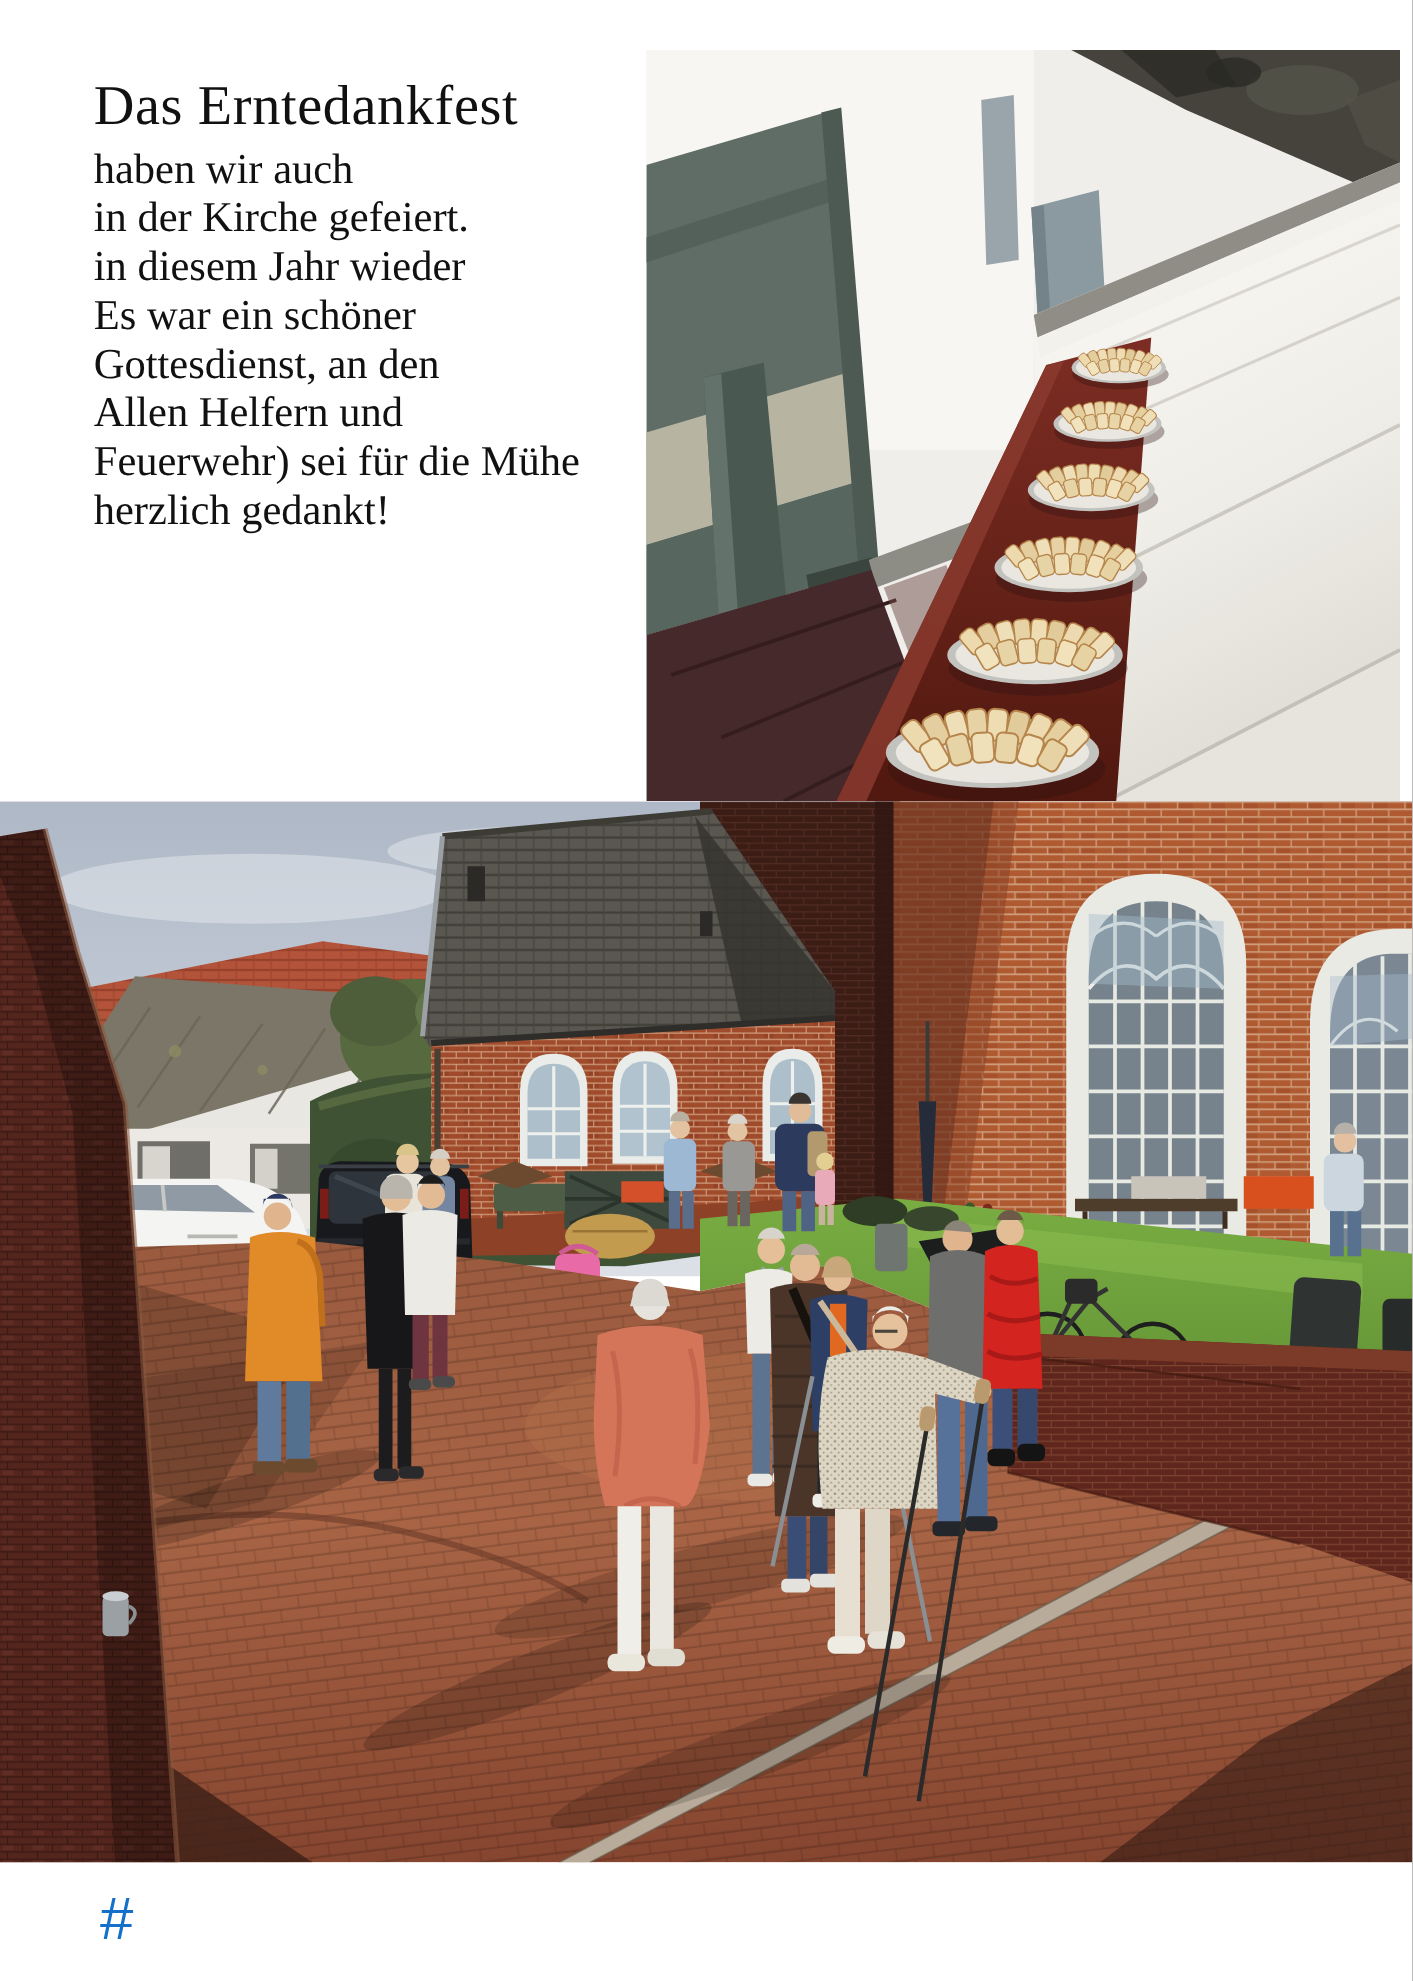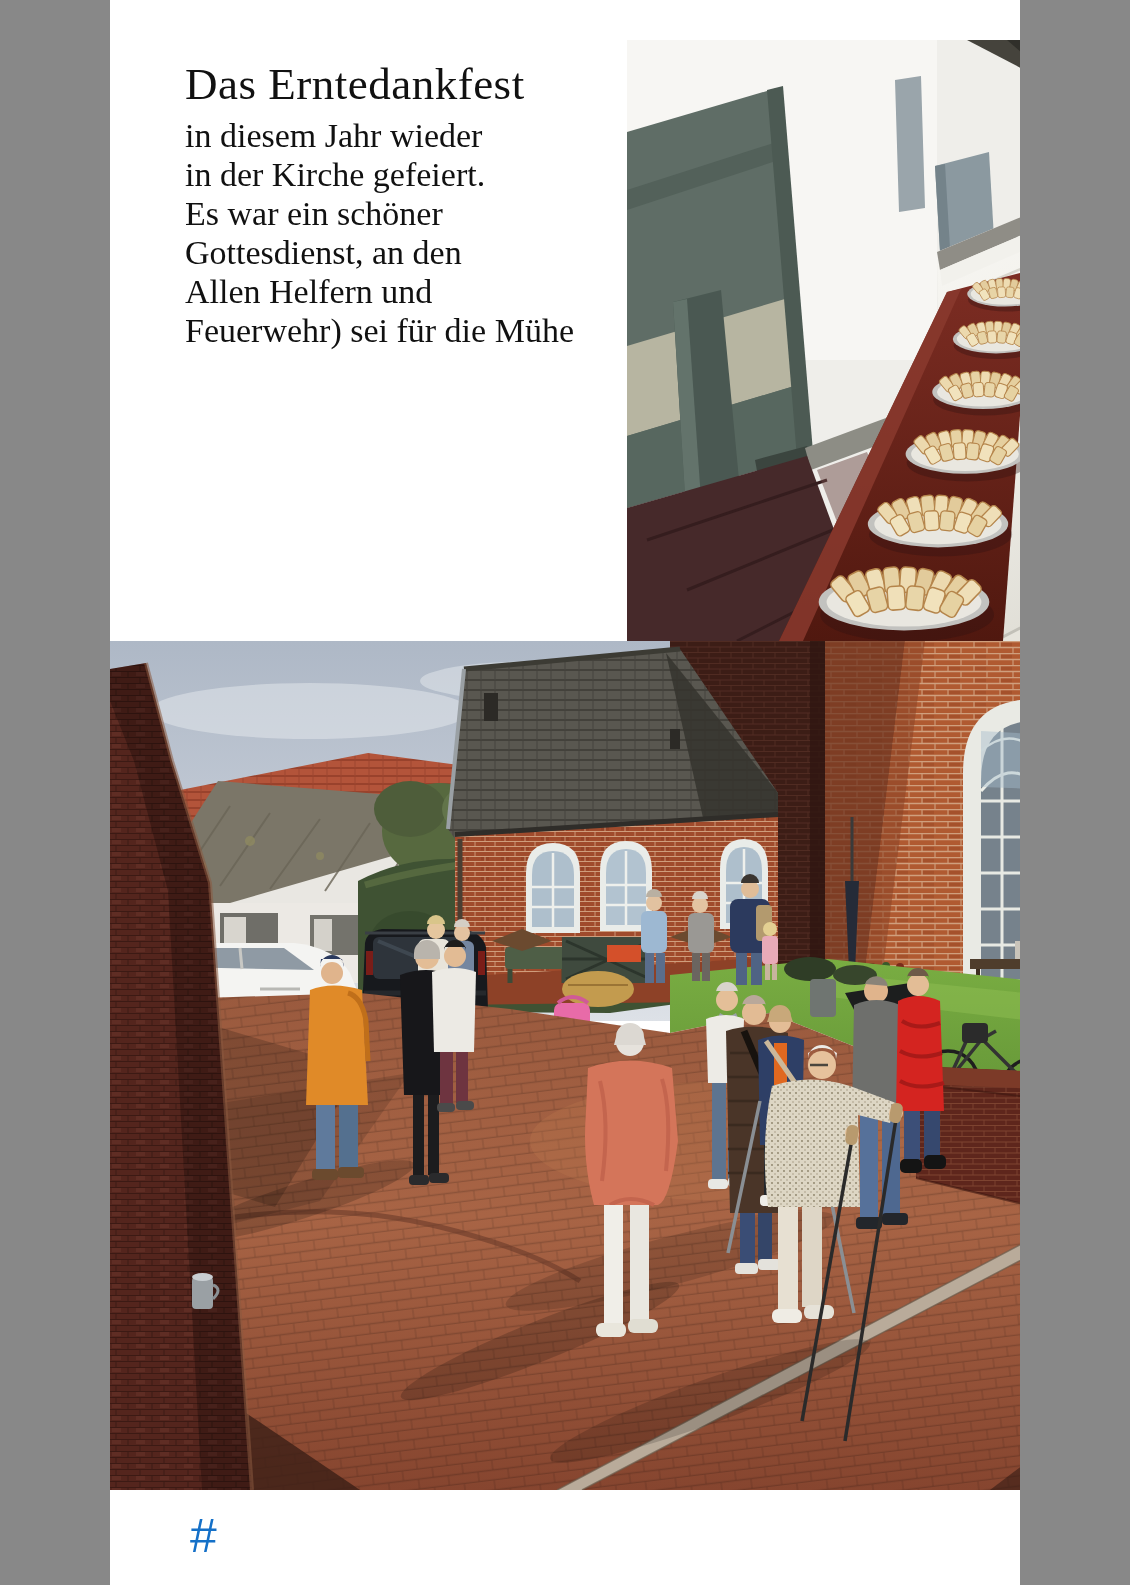--- a/index.html
+++ b/index.html
@@ -1,17 +1,17 @@
 <!DOCTYPE html>
 <html><head>
 <meta charset="utf-8">
 <style>
   html,body{margin:0;padding:0;background:#888;}
   .page{
-    position:relative;width:910px;height:1585px;background:#ffffff;
+    position:relative;width:1130px;height:1585px;background:#ffffff;
     margin:0 auto;overflow:hidden;font-family:"Liberation Serif",serif;
   }
   .text-block{
     position:absolute;left:75px;top:60px;width:445px;color:#111;
   }
   .text-block h1{
     font-size:45px;font-weight:400;margin:0 0 6px 0;line-height:1.1;
     letter-spacing:0.5px;
   }
   .text-block .line{
@@ -26,26 +26,28 @@
     font-family:"Liberation Sans",sans-serif;font-size:48px;font-weight:400;
   }
 </style>
 </head>
 <body>
 
 <div class="page">
 
   <div class="text-block">
     <h1>Das Erntedankfest</h1>
+    <span class="line">haben wir auch</span>
+    <span class="line">in der Kirche gefeiert.</span>
     <span class="line">in diesem Jahr wieder</span>
-    <span class="line">in der Kirche gefeiert.</span>
     <span class="line">Es war ein schöner</span>
     <span class="line">Gottesdienst, an den</span>
     <span class="line">Allen Helfern und</span>
     <span class="line">Feuerwehr) sei für die Mühe</span>
+    <span class="line">herzlich gedankt!</span>
   </div>
 
   <div class="photo photo-top">
     <svg viewBox="0 0 603 601" preserveAspectRatio="none">
       <defs>
         <linearGradient id="pewgrad" x1="0" y1="0" x2="0.3" y2="1">
           <stop offset="0" stop-color="#fbfaf7"></stop>
             <stop offset="0.6" stop-color="#efeee8"></stop>
             <stop offset="1" stop-color="#e0ded6"></stop>
         </linearGradient>

